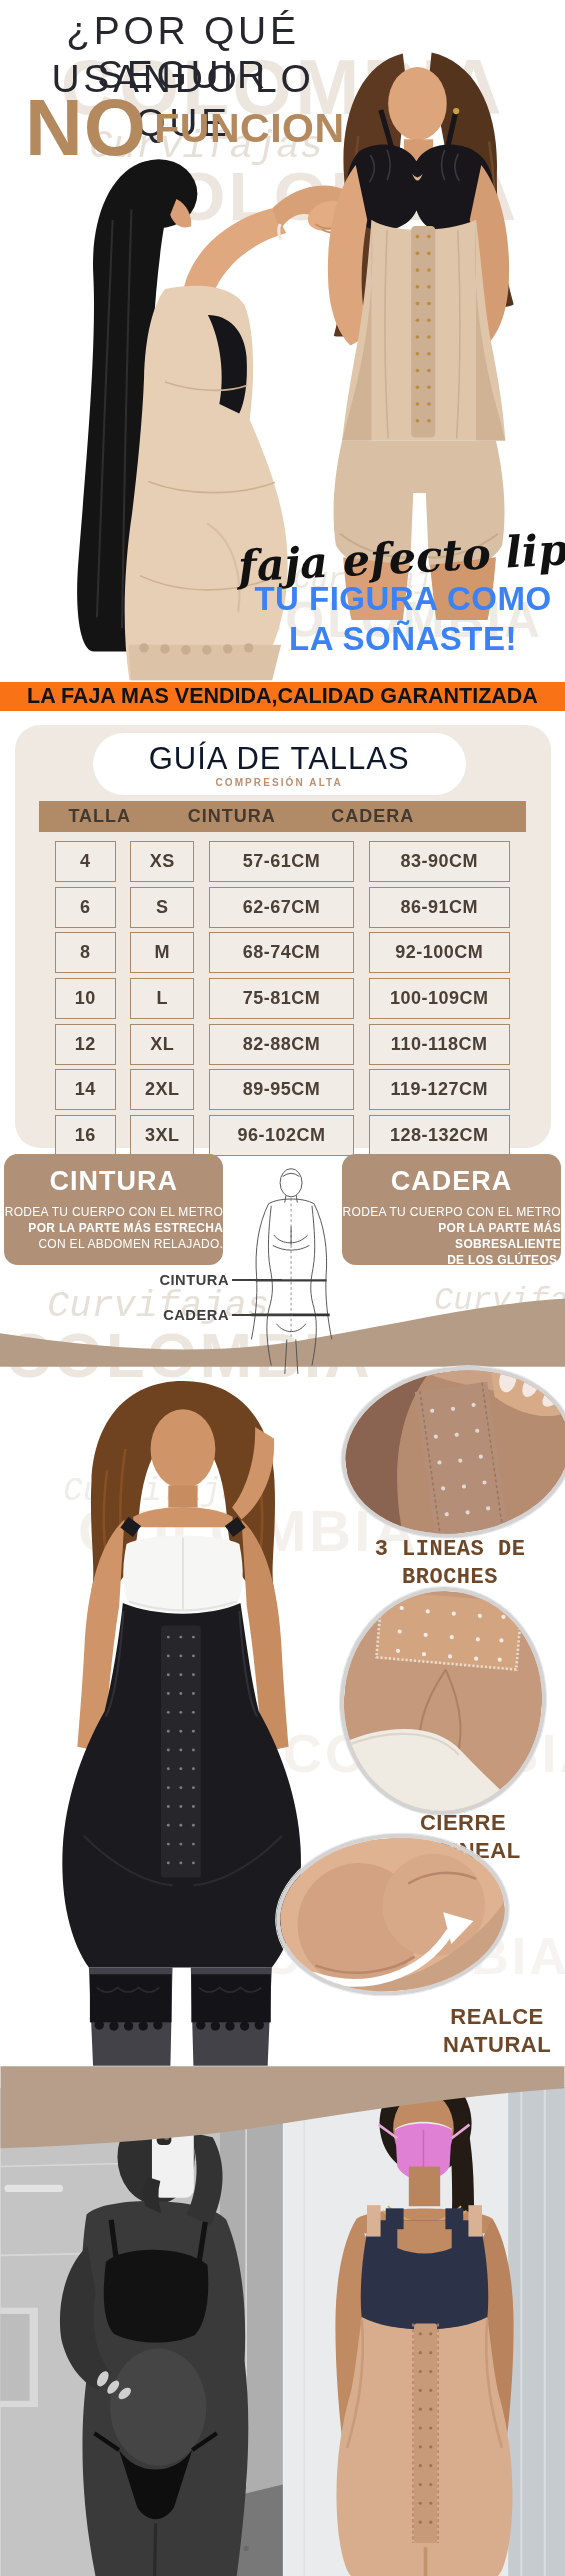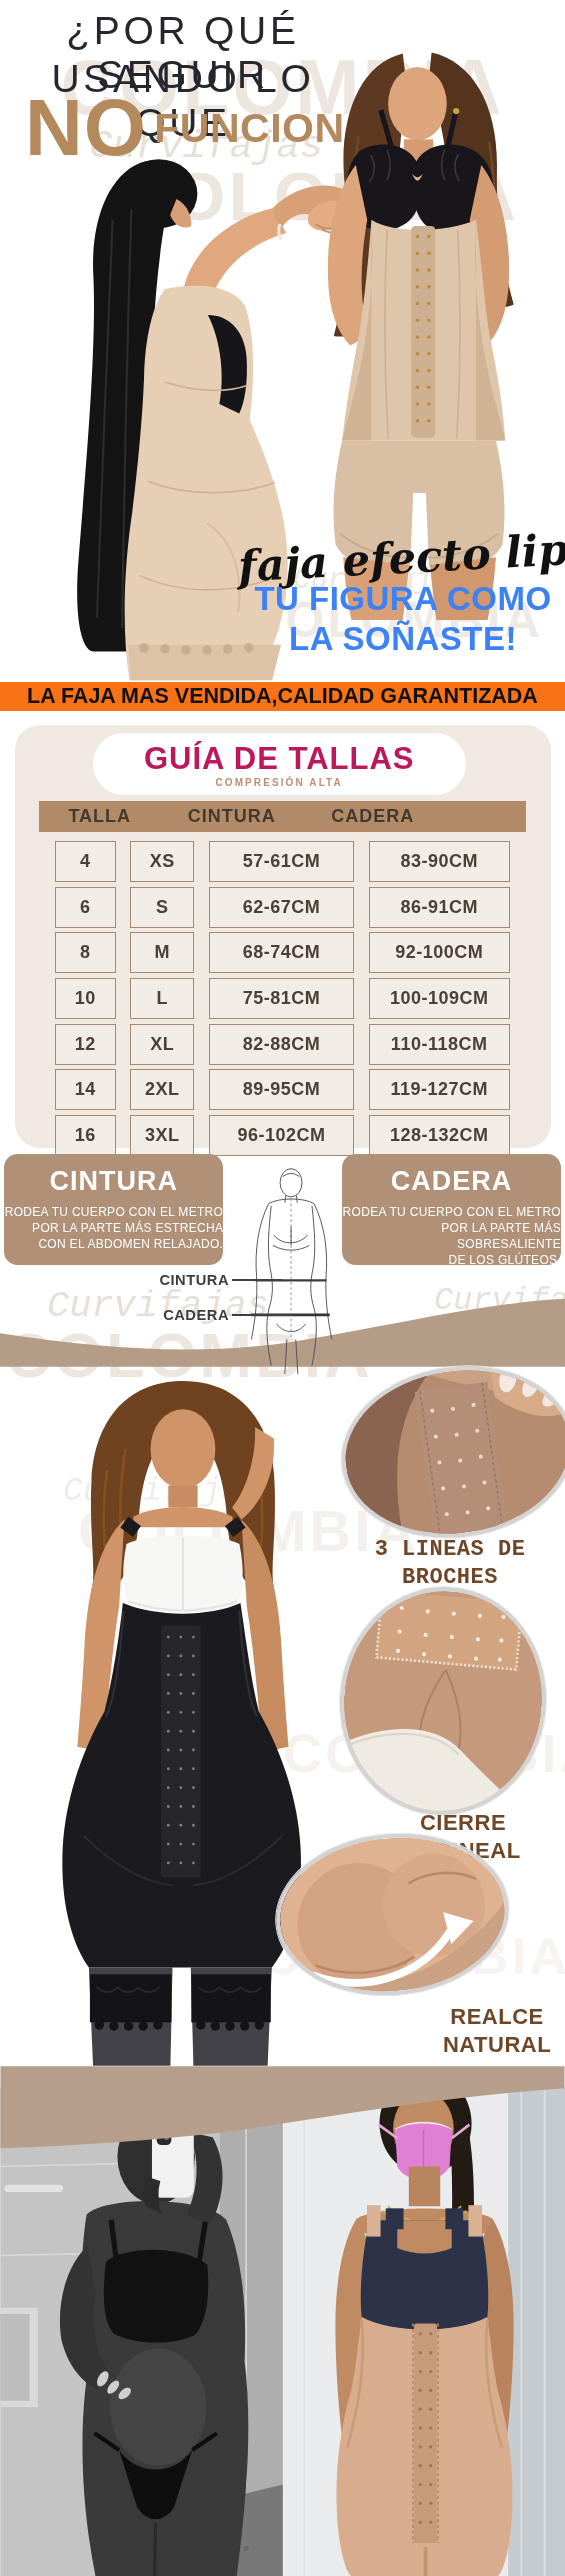--- a/index.html
+++ b/index.html
@@ -12,33 +12,33 @@
   .tan{color:#b5895e;}
   .no-word{font-size:80px;font-weight:800;line-height:1;letter-spacing:1px;}
   .funciona-word{font-size:41px;font-weight:800;letter-spacing:0.5px;}
   .script-tagline{font-family:"DejaVu Serif",serif;font-style:italic;font-weight:bold;
                   font-size:43px;color:#111;white-space:nowrap;}
   .figura{font-weight:700;color:#3b82f6;font-size:33px;letter-spacing:0.5px;text-align:center;white-space:nowrap;}
   .gold-banner{background:#f97316;color:#121212;font-weight:800;font-size:21.5px;
                display:flex;align-items:center;justify-content:center;letter-spacing:0px;white-space:nowrap;}
   .card{background:#f0e9e2;border-radius:25px;}
   .pill{background:#ffffff;border-radius:63px;text-align:center;}
-  .pill-title{font-size:31px;font-weight:700;color:#be185d;letter-spacing:1px;}
+  .pill-title{font-size:31px;font-weight:400;color:#0f172a;letter-spacing:1px;}
   .pill-sub{font-size:10px;font-weight:700;color:#bb8f6f;letter-spacing:2.1px;}
   .thead{background:#b18a67;display:grid;grid-template-columns:121px 143px 139px;align-items:center;}
   .thead span{font-size:18px;font-weight:800;color:#44392e;letter-spacing:1px;text-align:center;}
   .trow{display:flex;justify-content:space-between;}
   .cell{border:1px solid #a78a6b;background:#f2ece6;display:flex;align-items:center;justify-content:center;
         font-size:18px;font-weight:700;color:#4a4038;letter-spacing:0.5px;}
   .c-num{width:59px;height:39px;} .c-let{width:62px;height:39px;}
   .c-cin{width:143px;height:39px;} .c-cad{width:139px;height:39px;}
   .panel{background:#b19078;border-radius:13.6px;text-align:center;color:#fff;}
   .panel-title{font-size:27px;font-weight:800;letter-spacing:1px;margin-top:11.5px;}
   .panel-body{font-size:12px;line-height:16px;margin-top:7.3px;letter-spacing:0.3px;text-align:right;}
-  .panel-body .b{font-weight:400;}
+  .panel-body .b{font-weight:700;}
   .diagram-label{font-size:14.7px;font-weight:800;color:#3e3e3e;letter-spacing:0.5px;}
   .measure-line{background:#3f3f3f;height:1.6px;}
   .feature-label{font-size:22px;font-weight:800;color:#6e4729;line-height:28px;text-align:center;letter-spacing:0.5px;}
   .ellipse-photo{border:4.7px solid #d3d3d3;border-radius:50%;overflow:hidden;box-shadow:0 0 0 1px #e9e9e9;}
   .photo{overflow:hidden;}
 </style>
 </head>
 <body>
 
 <div id="canvas">

